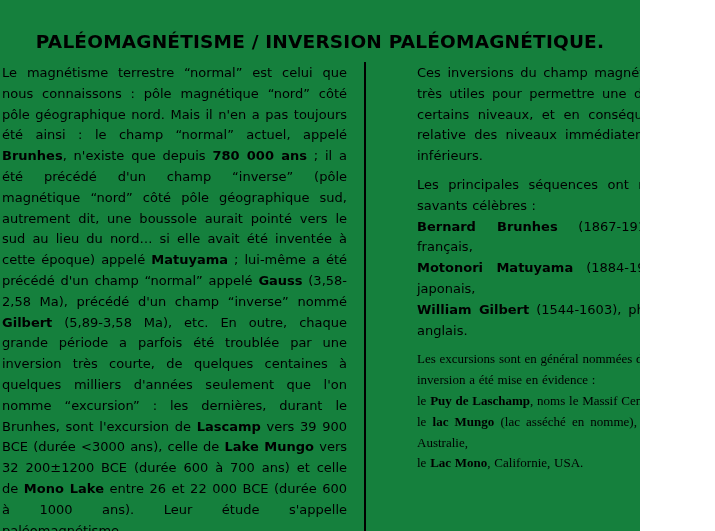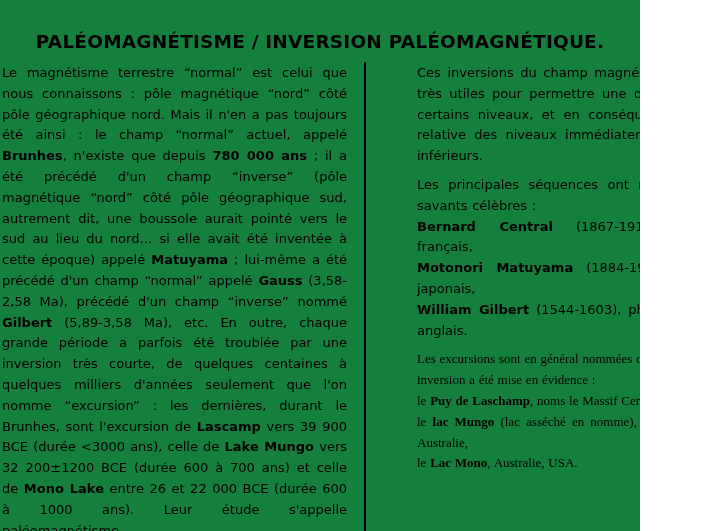--- a/index.html
+++ b/index.html
@@ -91,25 +91,25 @@
     </div>
 
     <div class="divider"></div>
 
     <div class="col col-right">
         <div class="block">
           <p><span>Ces inversions du champ magnétique terrestre sont très utiles pour permettre une datation absolue de certains niveaux, et en conséquence une datation relative des niveaux immédiatement supérieurs ou inférieurs.</span></p>
         </div>
         <div class="block">
           <p><span>Les principales séquences ont reçu des noms de savants célèbres&nbsp;:</span></p>
-          <p><b>Bernard Central</b><span> (1867-1910), géophysicien français,</span></p>
+          <p><b>Bernard Brunhes</b><span> (1867-1910), géophysicien français,</span></p>
           <p><b>Motonori Matuyama</b><span> (1884-1958), géophysicien japonais,</span></p>
           <p><b>William Gilbert</b><span> (1544-1603), physicien &amp; médecin anglais.</span></p>
         </div>
         <div class="block">
           <p><span>Les excursions sont en général nommées du nom d'un lieu où cette inversion a été mise en évidence&nbsp;:</span></p>
           <p><span>le </span><b>Puy de Laschamp</b><span>, noms le Massif Central,</span></p>
           <p><span>le </span><b>lac Mungo</b><span> (lac asséché en nomme), N</span><sup>lle</sup><span> Galles du Sud, SE Australie,</span></p>
-          <p><span>le </span><b>Lac Mono</b><span>, Australie, USA.</span></p>
+          <p><span>le </span><b>Lac Mono</b><span>, Californie, USA.</span></p>
         </div>
       </div>
   </div>
 </div>
 
 </body></html>

